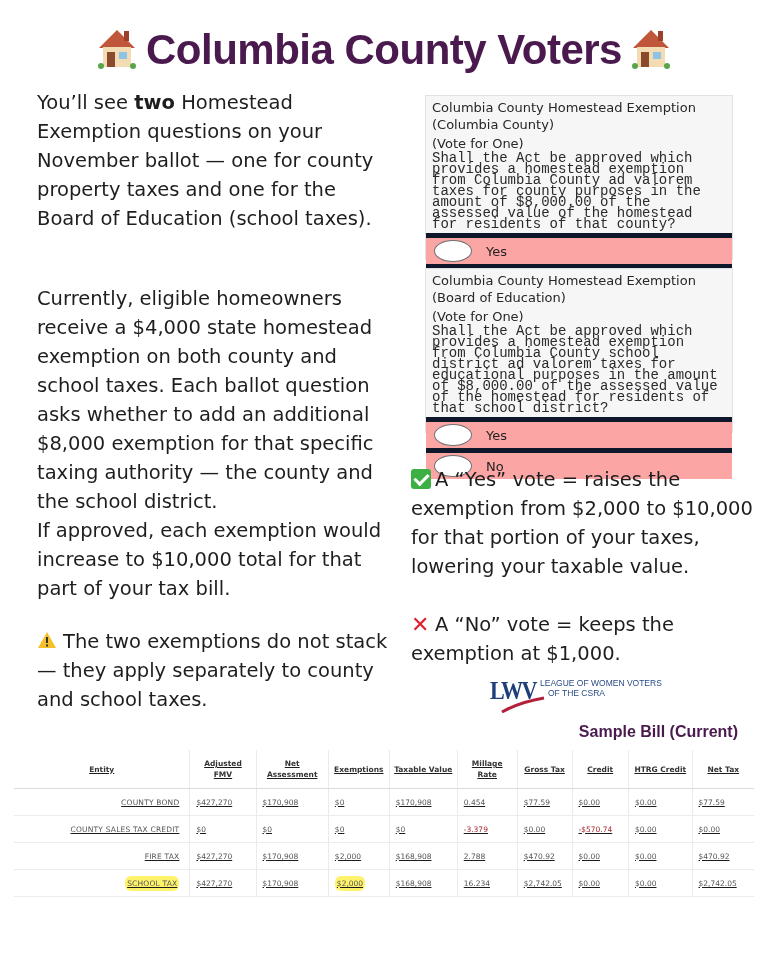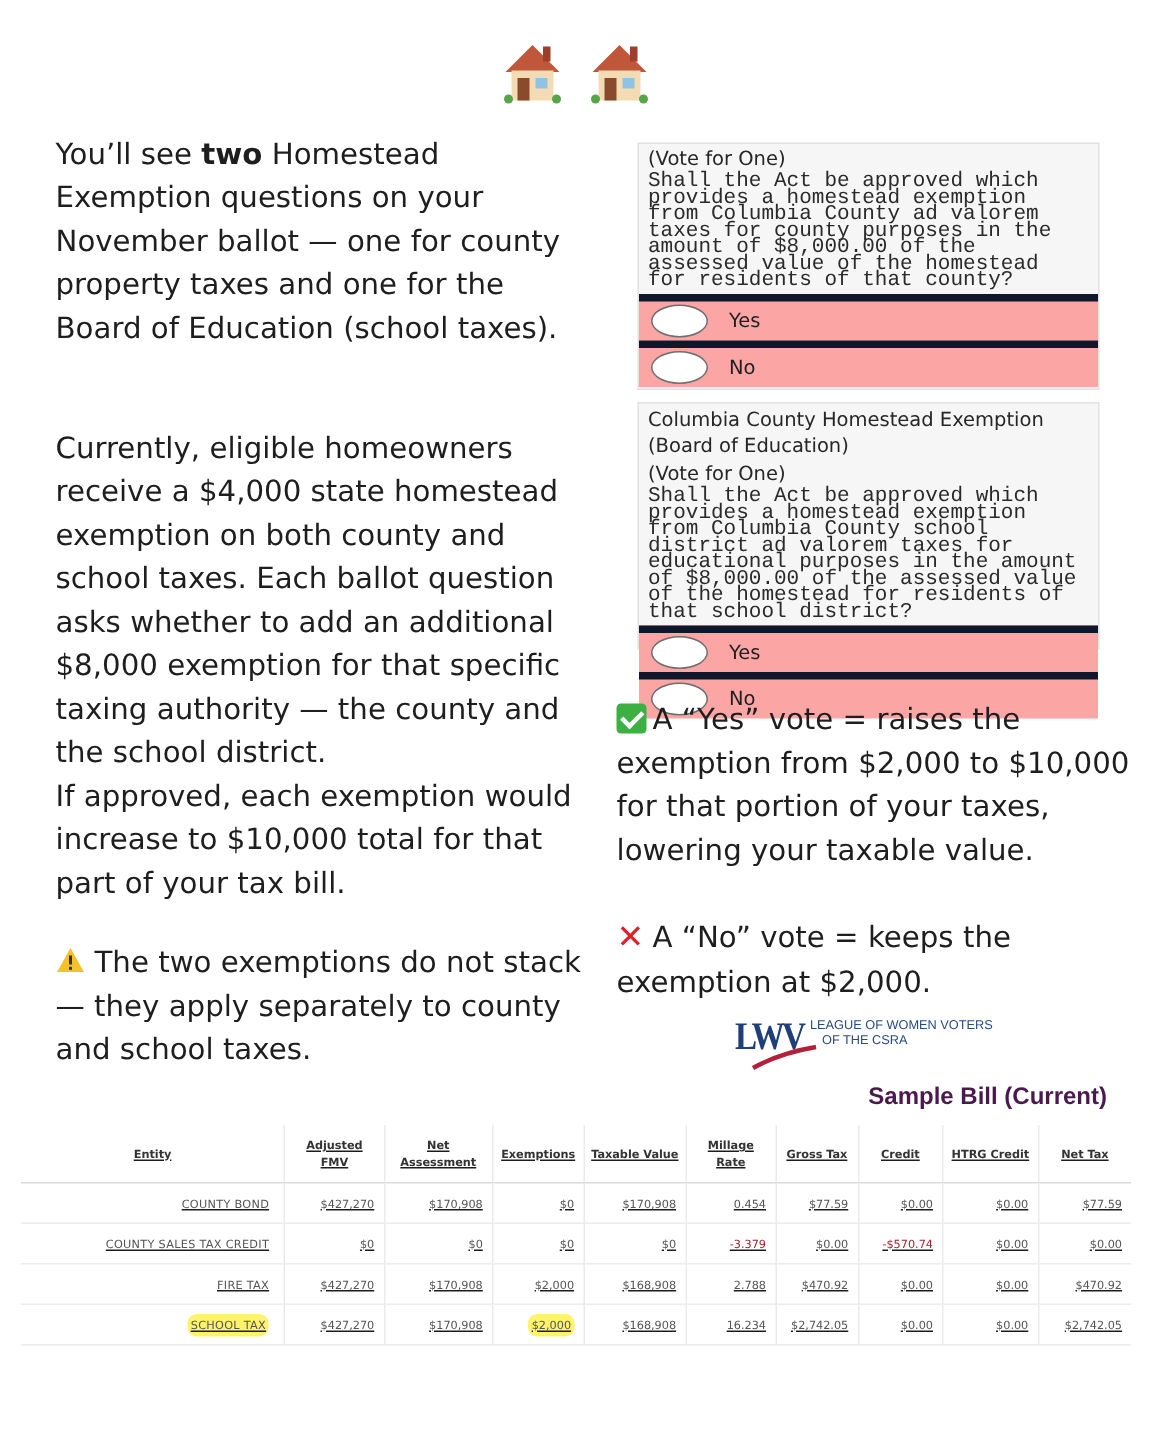--- a/index.html
+++ b/index.html
@@ -49,42 +49,42 @@
   #lwv-line1 { position:absolute; left:50px; top:4px; font-family:"Liberation Sans", sans-serif; font-size:8.5px; color:#2a4a85; white-space:nowrap; }
   #lwv-line2 { position:absolute; left:58px; top:14px; font-family:"Liberation Sans", sans-serif; font-size:8.5px; color:#2a4a85; white-space:nowrap; }
 
   #sample-title { left:520px; top:723px; width:218px; text-align:right; font-family:"Liberation Sans", sans-serif;
                   font-weight:bold; font-size:16px; color:#4a1a4f; }
 
   
   #bill-table { left:14px; top:750px; width:740px; border-collapse:collapse; font-family:"DejaVu Sans", sans-serif;text-decoration:underline; }
   #bill-table th { font-size:7.5px; font-weight:bold; color:#333; text-align:center; height:38px; border-right:1px solid #ebebeb;
                    border-bottom:1px solid #dcdcdc; padding:0 4px; line-height:11px; }
-  #bill-table td { font-size:7.5px; color:#555; text-align:right; height:26px; border-right:1px solid #ebebeb;
+  #bill-table td { font-size:7.5px; color:#555; height:26px; border-right:1px solid #ebebeb;
                    border-bottom:1px solid #ececec; padding:0 6px; white-space:nowrap; }
   #bill-table th:last-child, #bill-table td:last-child { border-right:none; }
   #bill-table td.entity { text-align:right; padding-right:10px; letter-spacing:0.2px; }
   #bill-table td.neg { color:#a3252e; }
   .hl { background:#fff36b; border-radius:6px; padding:3px 2px; }
 </style>
 </head>
 <body>
 
 <div id="title" class="abs">
   <span class="house">
     <svg viewBox="0 0 42 44">
         <polygon points="21,4 3,22 39,22" fill="#c0573a"></polygon>
         <rect x="28" y="5" width="5" height="10" fill="#9c3f2b"></rect>
         <rect x="7" y="21" width="28" height="20" fill="#f3dcb4"></rect>
         <rect x="11" y="26" width="8" height="15" fill="#8a4a2b"></rect>
         <rect x="23" y="26" width="8" height="7" fill="#8ec3e6"></rect>
         <circle cx="5" cy="40" r="3" fill="#58a54a"></circle>
         <circle cx="37" cy="40" r="3" fill="#58a54a"></circle>
       </svg>
-  </span><span class="house">
+  </span><span>Columbia County Voters</span><span class="house">
     <svg viewBox="0 0 42 44">
         <polygon points="21,4 3,22 39,22" fill="#c0573a"></polygon>
         <rect x="28" y="5" width="5" height="10" fill="#9c3f2b"></rect>
         <rect x="7" y="21" width="28" height="20" fill="#f3dcb4"></rect>
         <rect x="11" y="26" width="8" height="15" fill="#8a4a2b"></rect>
         <rect x="23" y="26" width="8" height="7" fill="#8ec3e6"></rect>
         <circle cx="5" cy="40" r="3" fill="#58a54a"></circle>
         <circle cx="37" cy="40" r="3" fill="#58a54a"></circle>
       </svg>
   </span>
@@ -103,20 +103,21 @@
   <span class="warn-icon">
     <svg viewBox="0 0 20 18" width="20" height="18">
         <polygon points="10,1 19,17 1,17" fill="#f5c02a"></polygon>
         <rect x="9" y="6" width="2" height="6" fill="#333"></rect>
         <rect x="9" y="13.5" width="2" height="2" fill="#333"></rect>
       </svg>
   </span><span>The two exemptions do not stack — they apply separately to county and school taxes.</span>
 </div>
 
 <div id="ballot1" class="abs ballot">
+  <div class="b-title">Columbia County Homestead Exemption (Columbia County)</div>
   <div class="b-vote">(Vote for One)</div>
   <div class="b-q">Shall the Act be approved which provides a homestead exemption from Columbia County ad valorem taxes for county purposes in the amount of $8,000.00 of the assessed value of the homestead for residents of that county?</div>
   <div class="b-opt">
     <span class="oval"></span>
     <span class="opt-label">Yes</span>
   </div>
   <div class="b-opt">
     <span class="oval"></span>
     <span class="opt-label">No</span>
   </div>
@@ -133,21 +134,21 @@
   <div class="b-opt">
     <span class="oval"></span>
     <span class="opt-label">No</span>
   </div>
 </div>
 
 <div id="yes-text" class="abs body-text">
   <span class="check-icon"></span><span>A “Yes” vote = raises the exemption from $2,000 to $10,000 for that portion of your taxes, lowering your taxable value.</span>
 </div>
 <div id="no-text" class="abs body-text">
-  <span class="x-icon">✕</span><span>A “No” vote = keeps the exemption at $2,000.</span>
+  <span class="x-icon">✕</span><span>A “No” vote = keeps the exemption at $1,000.</span>
 </div>
 
 <div id="lwv" class="abs">
   <span id="lwv-mark">LWV</span>
   <svg id="lwv-swoosh" viewBox="0 0 46 18">
       <path d="M2,16 Q20,6 44,2" stroke="#b3203a" stroke-width="3" fill="none"></path>
     </svg>
   <span id="lwv-line1">LEAGUE OF WOMEN VOTERS</span>
   <span id="lwv-line2">OF THE CSRA</span>
 </div>

